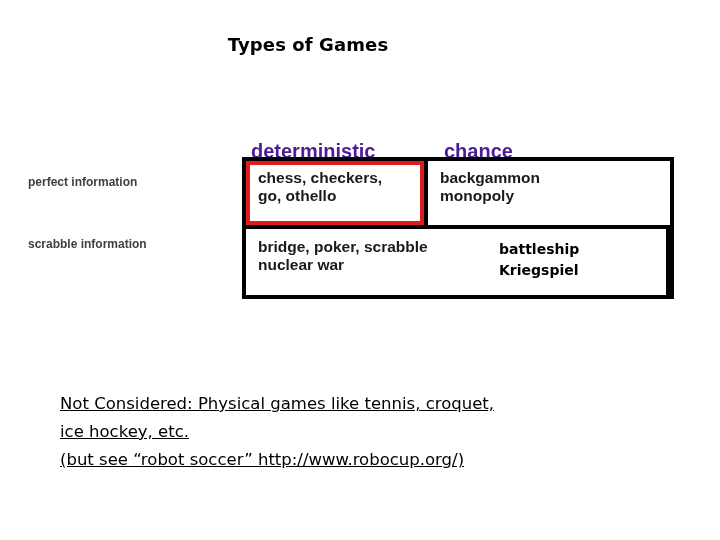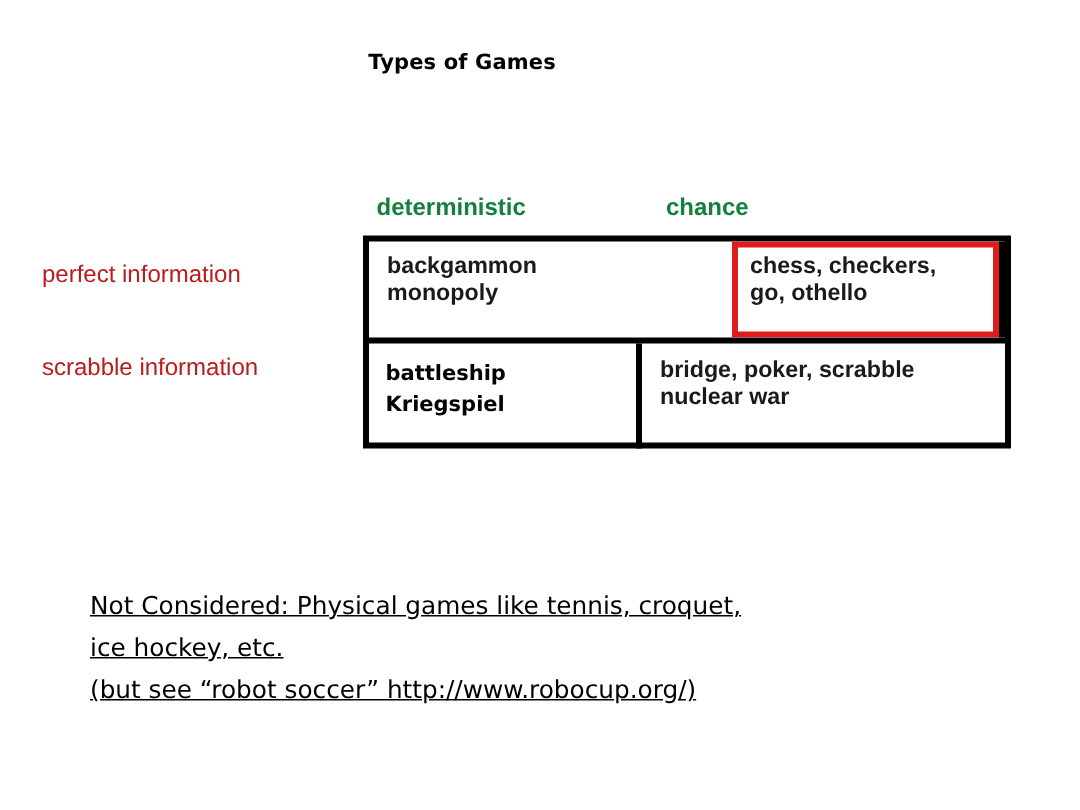--- a/index.html
+++ b/index.html
@@ -19,46 +19,46 @@
   }
 
   
   #slide-title {
     position: absolute;
     left: 0;
     top: 34px;
     width: 616px;
     text-align: center;
     font-family: "DejaVu Sans", sans-serif;
-    font-size: 14px;
+    font-size: 18px;
     font-weight: bold;
     letter-spacing: 0.1px;
     color: #000000;
   }
 
   
   .col-header {
     position: absolute;
-    top: 130px;
+    top: 140px;
     font-family: "Liberation Sans", sans-serif;
-    font-size: 16px;
+    font-size: 20px;
     font-weight: bold;
-    color: #15803d;
+    color: #4c1d95;
     white-space: nowrap;
   }
   #col-header-deterministic { left: 251px; }
   #col-header-chance        { left: 444px; text-align: center; }
 
   
   .row-header {
     position: absolute;
     font-family: "Liberation Sans", sans-serif;
-    font-size: 16px;
-    font-weight: normal;
-    color: #b91c1c;
+    font-size: 12px;
+    font-weight: bold;
+    color: #404040;
     white-space: nowrap;
   }
   #row-header-perfect   { left: 28px; top: 175px; }
   #row-header-imperfect { left: 28px; top: 237px; }
 
   
   #games-matrix {
     position: absolute;
     left: 242px;
     top: 157px;
@@ -149,43 +149,43 @@
 <div id="col-header-chance" class="col-header">chance</div>
 
 <div id="row-header-perfect" class="row-header">perfect information</div>
 
 <div id="row-header-imperfect" class="row-header">scrabble information</div>
 
 <div id="games-matrix">
 
   <div id="matrix-row-perfect" class="matrix-row">
 
-    <div class="matrix-cell cell-chance">
-      <div id="cell-text-backgammon" class="cell-text">backgammon
-monopoly</div>
-    </div>
-
     <div class="matrix-cell cell-deterministic">
       <div class="cell-text">chess, checkers,
 go, othello</div>
       <div id="chess-highlight"></div>
     </div>
 
+    <div class="matrix-cell cell-chance">
+      <div id="cell-text-backgammon" class="cell-text">backgammon
+monopoly</div>
+    </div>
+
   </div>
 
   <div id="matrix-row-imperfect" class="matrix-row">
 
+    <div class="matrix-cell cell-chance">
+      <div id="cell-text-bridge" class="cell-text">bridge, poker, scrabble
+nuclear war</div>
+    </div>
+
     <div class="matrix-cell cell-deterministic">
       <div id="cell-text-battleship" class="cell-text">battleship
 Kriegspiel</div>
-    </div>
-
-    <div class="matrix-cell cell-chance">
-      <div id="cell-text-bridge" class="cell-text">bridge, poker, scrabble
-nuclear war</div>
     </div>
 
   </div>
 
 </div>
 
 <div id="footer-note">Not Considered:  Physical games like tennis, croquet,
 ice hockey, etc.
 (but see “robot soccer” http://www.robocup.org/)</div>
 

